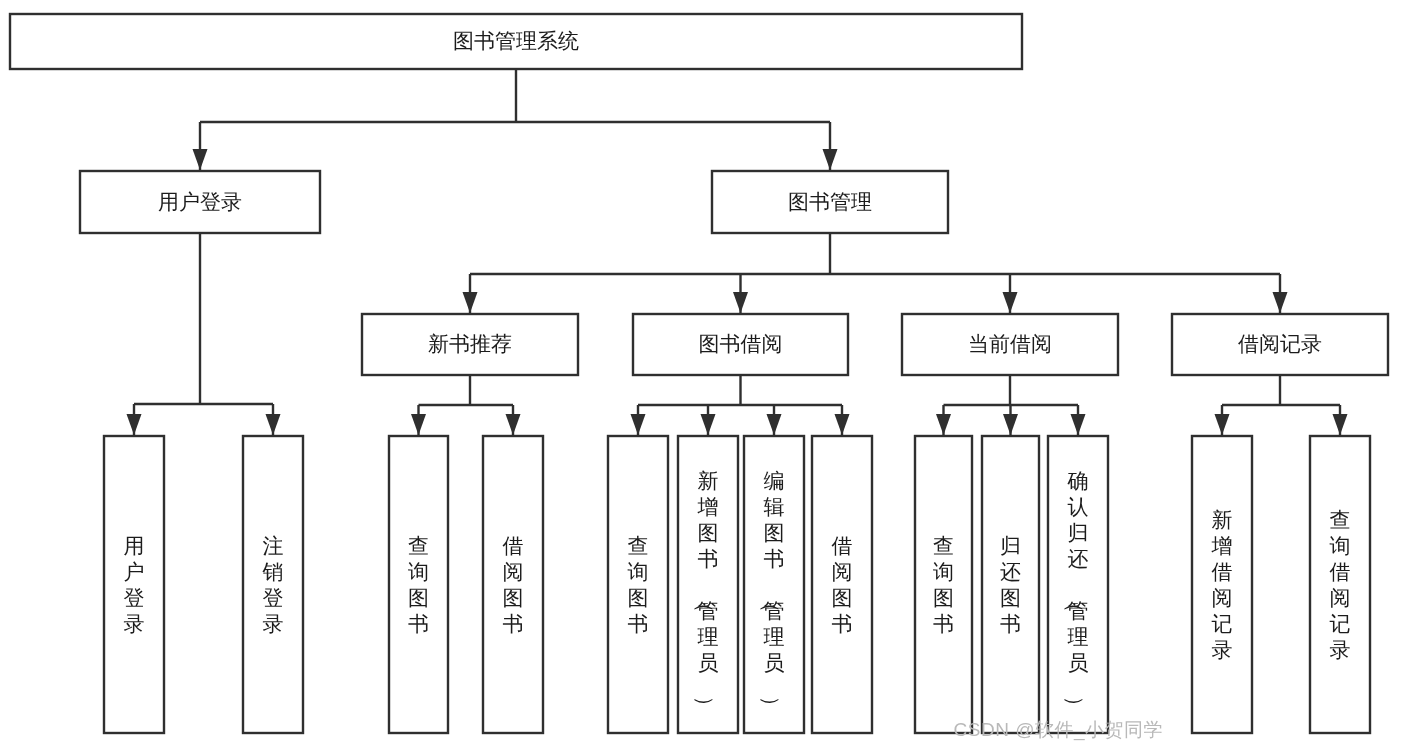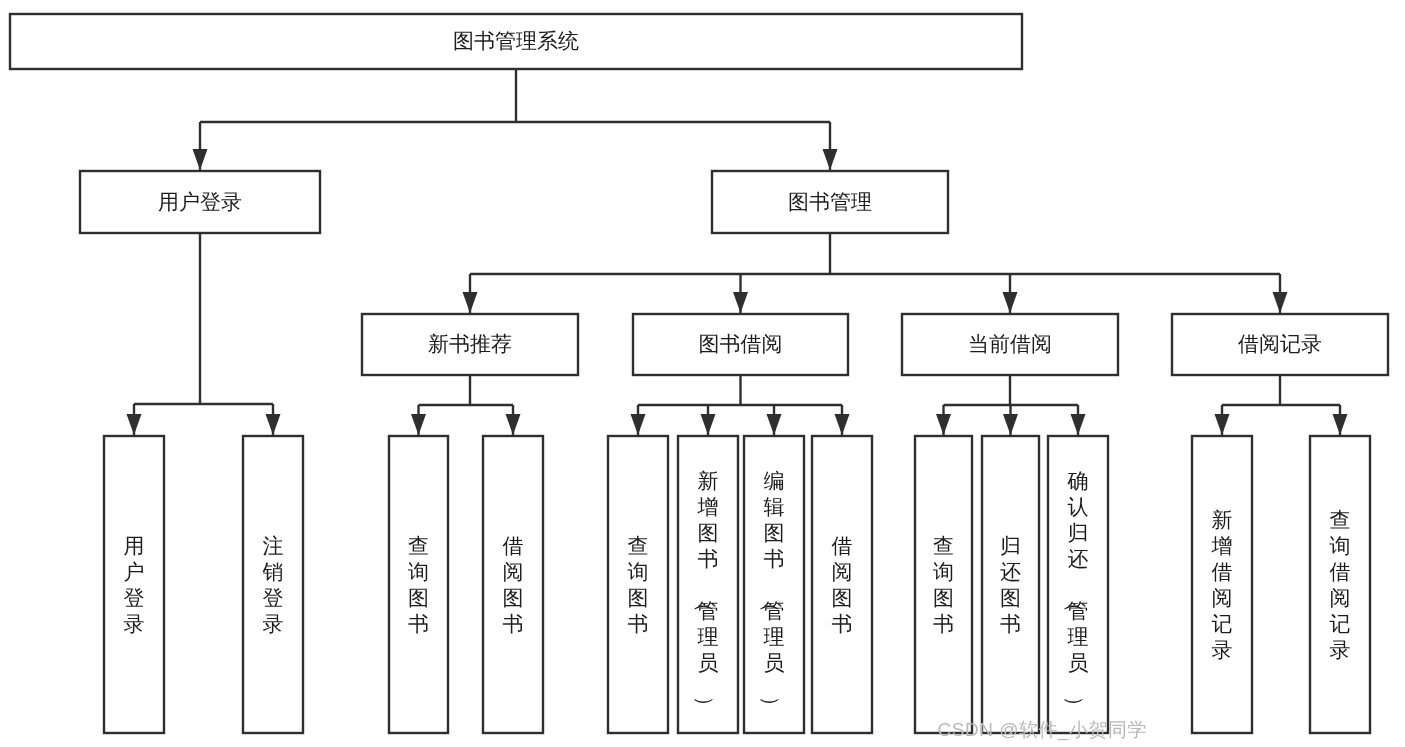--- a/index.html
+++ b/index.html
@@ -50,21 +50,21 @@
     dominant-baseline: middle;
   }
   .node-label-v {
     fill: #1c1c1c;
     font-family: "Liberation Sans", "DejaVu Sans", sans-serif;
     font-size: 21px;
     text-anchor: middle;
   }
   .watermark {
     position: absolute;
-    right: 24px;
+    right: 8px;
     bottom: 4px;
     font-family: "Liberation Sans", "DejaVu Sans", sans-serif;
     font-size: 19px;
     color: #b9b9b9;
     letter-spacing: 0.5px;
     white-space: nowrap;
     user-select: none;
   }
 </style>
 </head>

